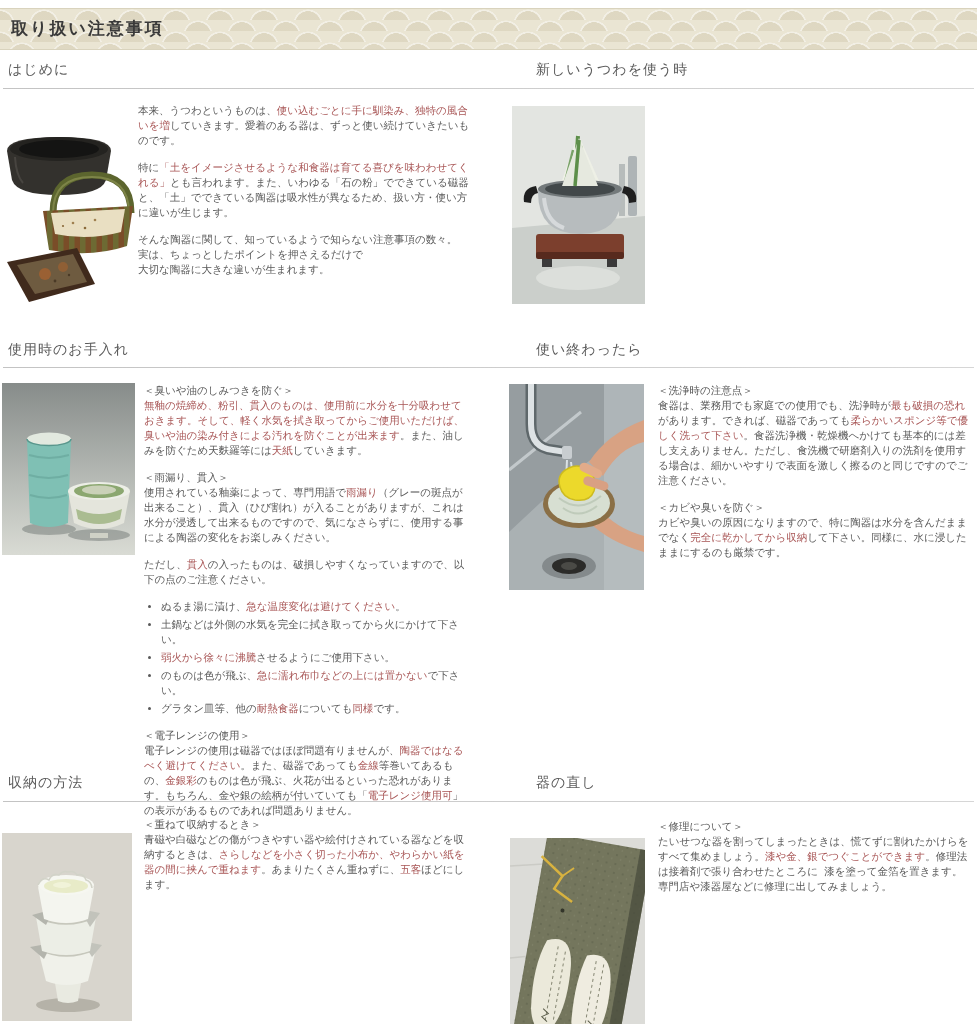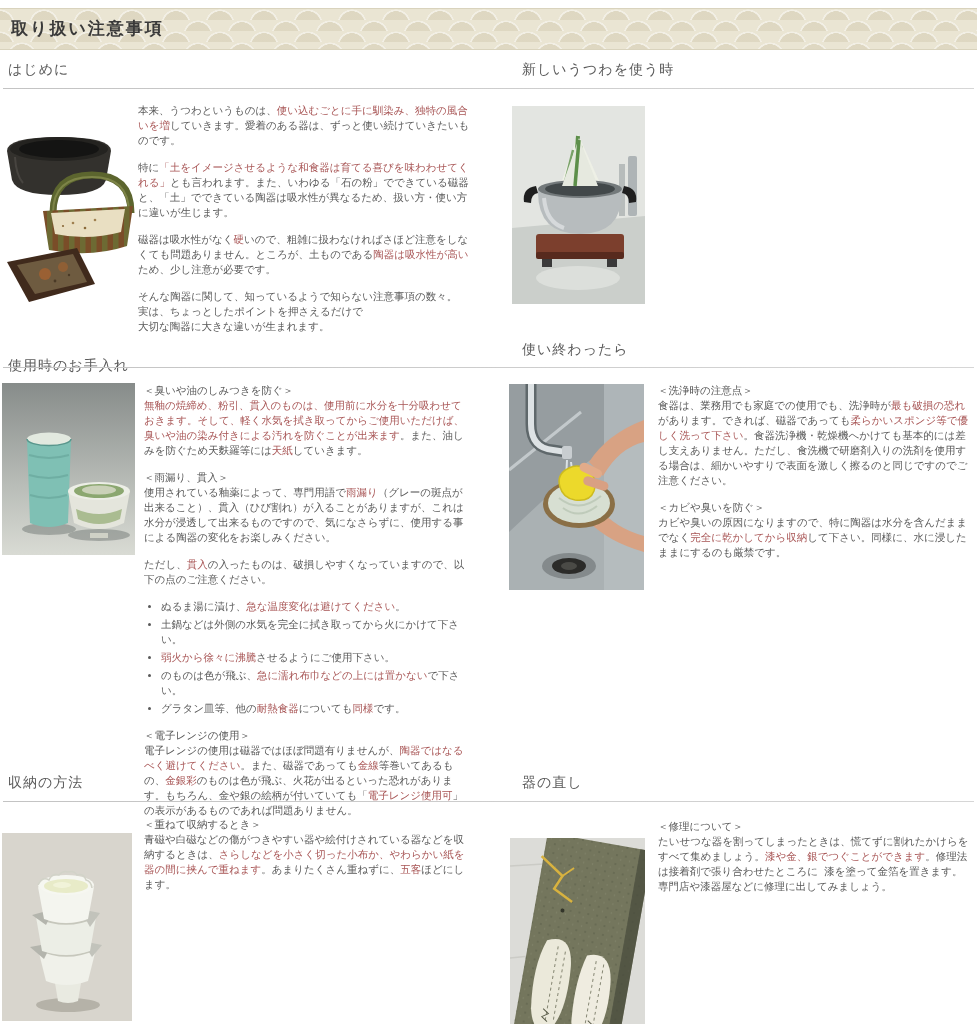--- a/index.html
+++ b/index.html
@@ -14,21 +14,21 @@
       radial-gradient(circle at 50% 118%, rgba(212,205,180,.55) 0 37%, rgba(255,255,255,.4) 38% 42%, rgba(0,0,0,0) 43%);
     background-size:44px 22px;
     background-position:0 0,22px 11px;
     border-top:1px solid #d9d3bd;border-bottom:1px solid #d9d3bd;
     line-height:40px;}
   .banner span{font-family:"Liberation Serif","DejaVu Serif",serif;font-weight:bold;
     font-size:17px;letter-spacing:2px;color:#3a3a3a;padding-left:11px;}
   
   h2{margin:0;font-size:14px;font-weight:400;color:#5b5b5b;letter-spacing:1px;text-align:right;}
   .h-left{left:8px;}
-  .h-right{left:522px;}
+  .h-right{left:536px;}
   .rule{left:3px;width:971px;height:1px;background:linear-gradient(to right,#c3c3c3,#d6d6d6);}
   
   .txt{font-size:10.5px;line-height:15px;font-family:Liberation Mono, monospace;}
   .txt p{margin:0 0 12px 0;white-space:pre-line;}
   .txt ul{margin:2px 0 12px 0;padding-left:17px;}
   .txt li{margin-bottom:3px;}
   .c-accent{color:var(--accent,#a85555);}
   .photo{line-height:0;}
 </style>
 </head>
@@ -40,21 +40,20 @@
     <span>取り扱い注意事項</span>
   </header>
 
   <h2 class="abs h-left" style="top:61px">はじめに</h2>
   <h2 class="abs h-right" style="top:61px">新しいうつわを使う時</h2>
   <div class="rule abs" style="top:88px"></div>
 
   <div class="txt abs" style="left:138px;top:104px;width:332px">
       <p><span>本来、うつわというものは、</span><span class="c-accent">使い込むごとに手に馴染み、独特の風合いを増</span><span>していきます。愛着のある器は、ずっと使い続けていきたいものです。</span></p>
       <p><span>特に</span><span class="c-accent">「土をイメージさせるような和食器は育てる喜びを味わわせてくれる」</span><span>とも言われます。また、いわゆる「石の粉」でできている磁器と、「土」でできている陶器は吸水性が異なるため、扱い方・使い方に違いが生じます。</span></p>
-      <p><span>磁器は吸水性がなく</span><span class="c-accent">硬</span><span>いので、粗雑に扱わなければさほど注意をしなくても問題ありません。ところが、土ものである</span><span class="c-accent">陶器は吸水性が高い</span><span>ため、少し注意が必要です。</span></p>
       <p><span>そんな陶器に関して、知っているようで知らない注意事項の数々。
 実は、ちょっとしたポイントを押さえるだけで
 大切な陶器に大きな違いが生まれます。</span></p>
     </div>
 
   <div class="photo abs" style="left:3px;top:133px">
     <svg width="135" height="175" viewBox="0 0 135 175">
       <defs>
         <pattern id="bstripe" width="11" height="14" patternUnits="userSpaceOnUse">
           <rect width="11" height="14" fill="#6d6a33"></rect>
@@ -109,21 +108,21 @@
       <path d="M50,80 L67,32 L86,80 Z" fill="#e6e9df"></path>
       <path d="M63,80 L67,34" stroke="#5d8f4a" stroke-width="3.5"></path>
 
       <path d="M24,80 q-14,2 -12,16 l7,1 q0,-9 7,-10 z" fill="#1f1f1f"></path>
       <path d="M112,80 q14,2 12,16 l-7,1 q0,-9 -7,-10 z" fill="#1f1f1f"></path>
 
       <ellipse cx="66" cy="172" rx="42" ry="12" fill="#eef0ec" opacity=".5"></ellipse>
     </svg>
   </div>
 
-  <h2 class="abs h-left" style="top:357px">使用時のお手入れ</h2>
+  <h2 class="abs h-left" style="top:341px">使用時のお手入れ</h2>
   <h2 class="abs h-right" style="top:341px">使い終わったら</h2>
   <div class="rule abs" style="top:367px"></div>
 
   <div class="txt abs" style="left:144px;top:384px;width:328px">
       <p><span>＜臭いや油のしみつきを防ぐ＞
 </span><span class="c-accent">無釉の焼締め、粉引、貫入のものは、使用前に水分を十分吸わせておきます。そして、軽く水気を拭き取ってからご使用いただけば、臭いや油の染み付きによる汚れを防ぐことが出来ます</span><span>。また、油しみを防ぐため天麩羅等には</span><span class="c-accent">天紙</span><span>していきます。</span></p>
       <p><span>＜雨漏り、貫入＞
 使用されている釉薬によって、専門用語で</span><span class="c-accent">雨漏り</span><span>（グレーの斑点が出来ること）、貫入（ひび割れ）が入ることがありますが、これは水分が浸透して出来るものですので、気になさらずに、使用する事による陶器の変化をお楽しみください。</span></p>
       <p><span>ただし、</span><span class="c-accent">貫入</span><span>の入ったものは、破損しやすくなっていますので、以下の点のご注意ください。</span></p>
       <ul>

